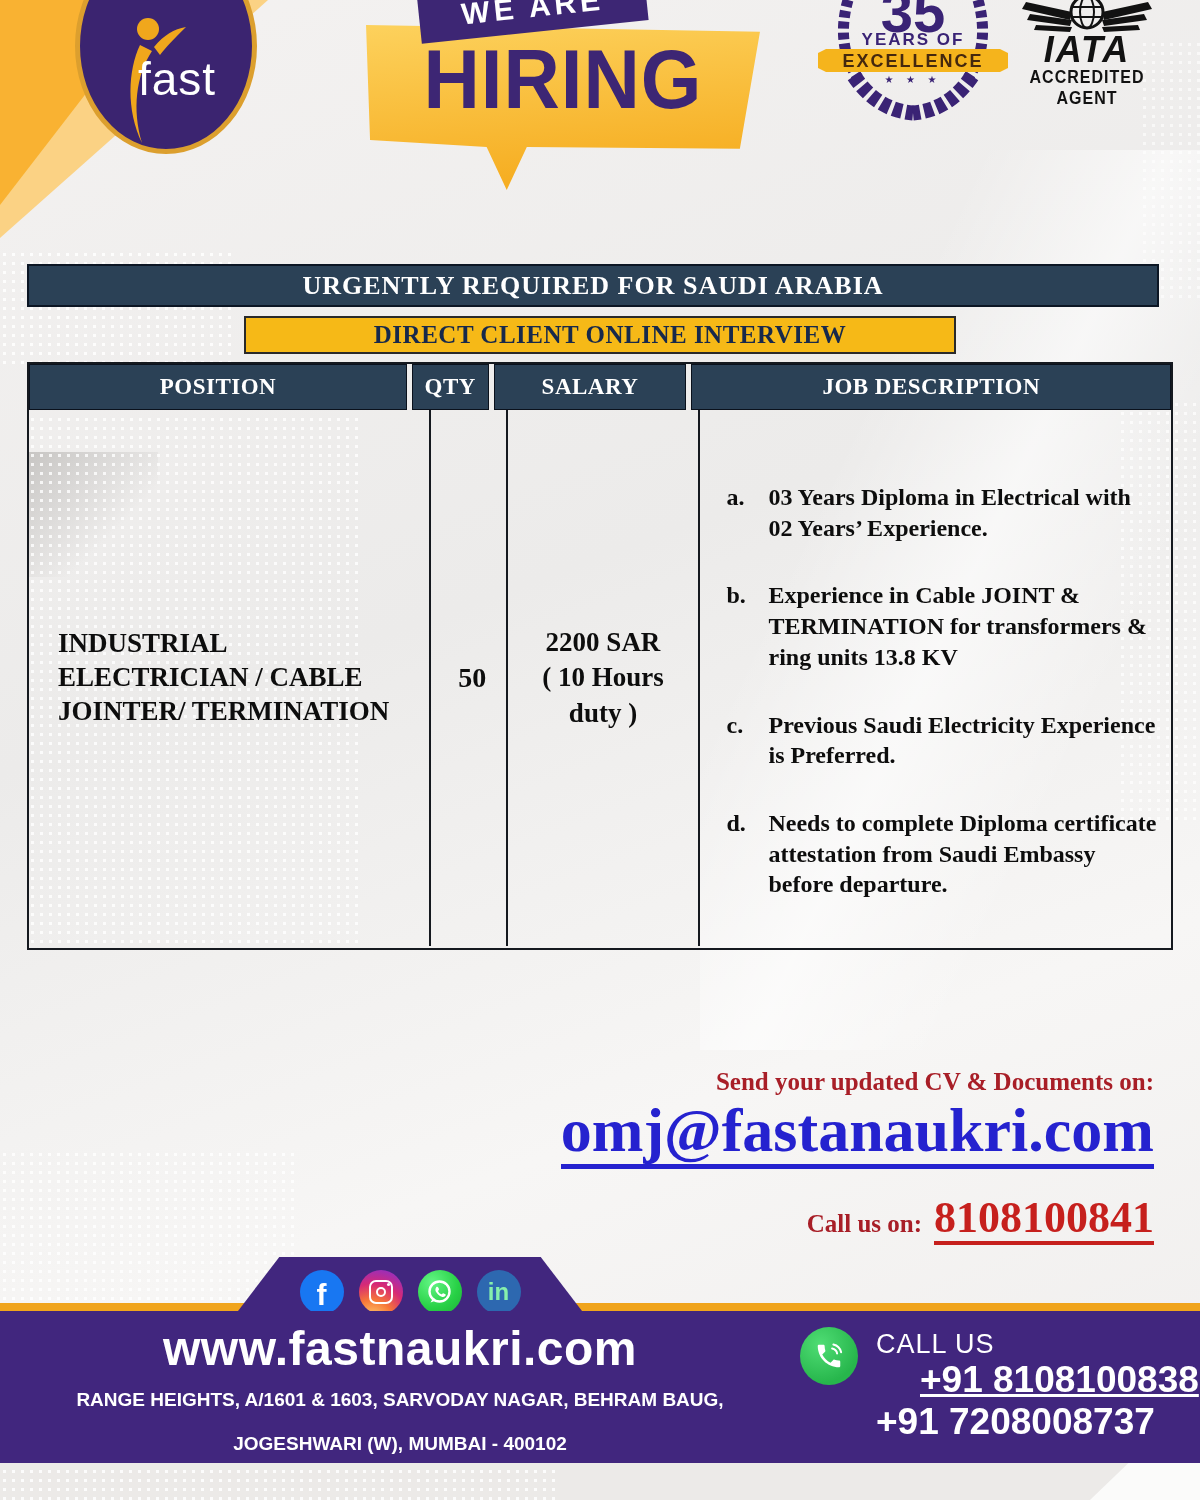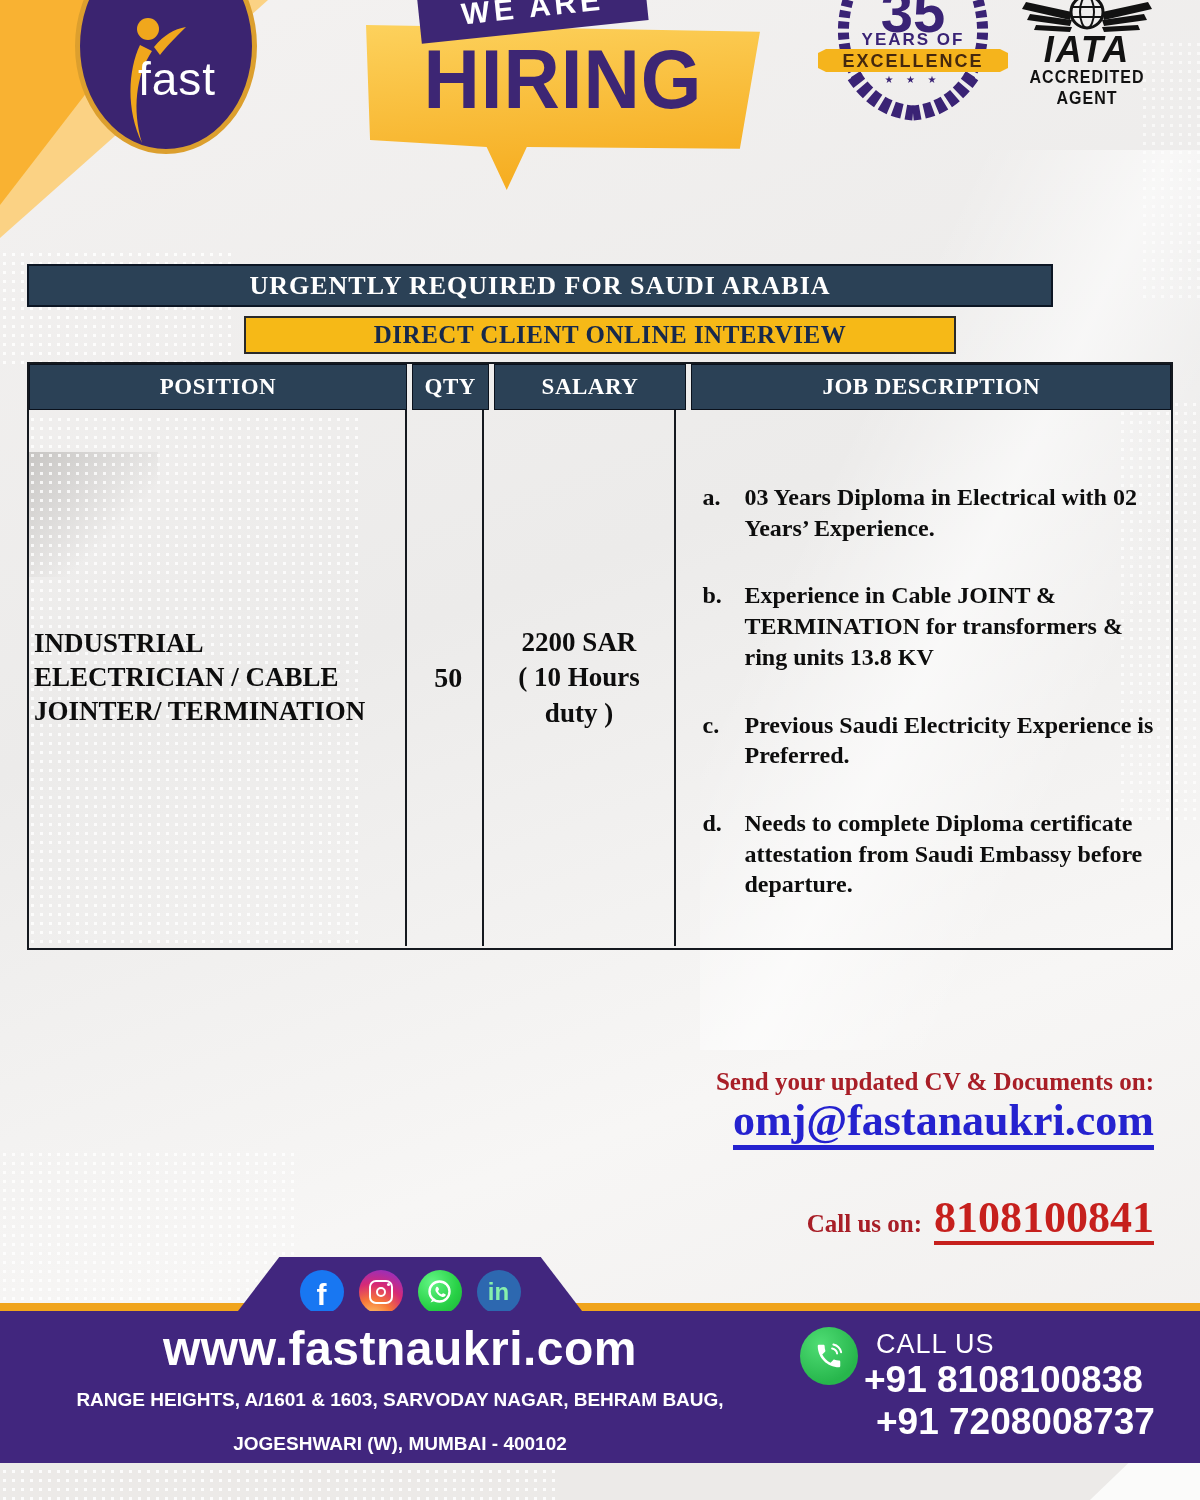--- a/index.html
+++ b/index.html
@@ -49,51 +49,51 @@
   #badge35 .stars{position:absolute;left:0;top:74px;width:100%;text-align:center;
     font-size:10px;letter-spacing:5px;color:#3a2375;z-index:2;}
 
   
   #iata{left:1012px;top:-4px;width:150px;height:108px;}
   #iata-sub{position:absolute;left:0;top:74px;width:100%;text-align:center;
     font-family:"Liberation Sans",sans-serif;font-weight:bold;font-size:16px;letter-spacing:1px;
     color:#121212;transform:scaleY(1.15);}
 
   
-  #banner-navy{left:27px;top:264px;width:1026px;height:43px;background:#2b4156;
+  #banner-navy{left:27px;top:264px;width:1132px;height:43px;background:#2b4156;
     border:2px solid #0c1624;box-sizing:border-box;display:flex;align-items:center;justify-content:center;}
   #banner-navy span{color:#fff;font-weight:bold;font-size:26px;letter-spacing:1px;}
   #banner-yellow{left:244px;top:316px;width:712px;height:38px;background:#f6b917;
     border:2px solid #2a2a2a;box-sizing:border-box;display:flex;align-items:center;justify-content:center;padding-left:20px;}
   #banner-yellow span{color:#17294b;font-weight:bold;font-size:25px;letter-spacing:.5px;}
 
   
   #tbl{left:27px;top:362px;width:1146px;height:588px;border:2px solid #15191f;box-sizing:border-box;}
   #tbl-head{display:flex;gap:5px;height:46px;}
   .th{background:#2b4156;border:1px solid #0a111c;box-sizing:border-box;color:#fff;
     font-weight:bold;font-size:23px;display:flex;align-items:center;justify-content:center;letter-spacing:.5px;}
   #tbl-body{display:flex;height:536px;}
   .td{box-sizing:border-box;}
   .c1{width:33.1%;}
   .c2{width:6.7%;}
   .c3{width:16.9%;}
   .c4{width:43.3%;}
   .td.c1,.td.c2,.td.c3{border-right:2px solid #15191f;}
   #td-position{display:flex;align-items:center;padding:0 10px 0 5px;
-    font-weight:bold;font-size:27px;line-height:1.25;color:#0d0d0d;}
+    font-weight:bold;font-size:27px;line-height:1.25;color:#0d0d0d;margin-left:24px;}
   #td-qty{display:flex;align-items:center;justify-content:center;font-weight:bold;font-size:28px;color:#0d0d0d;padding-left:8px;}
   #td-salary{display:flex;flex-direction:column;align-items:center;justify-content:center;
     font-weight:bold;font-size:27px;line-height:1.3;color:#0d0d0d;}
   #td-jd{padding:72px 14px 0 26px;}
   .jd-item{display:flex;margin-bottom:37px;font-weight:bold;font-size:24px;line-height:1.28;color:#0d0d0d;}
   .jd-label{min-width:42px;}
 
   
   #cv-line{top:1068px;right:46px;font-weight:bold;font-size:25px;color:#a81e27;}
-  #email{top:1098px;right:46px;font-weight:bold;font-size:44px;color:#2522cf;
+  #email{top:1098px;right:46px;font-weight:bold;font-size:62px;color:#2522cf;
     border-bottom:5px solid #2522cf;line-height:1.05;padding-bottom:1px;}
   #call-row{top:1196px;right:46px;display:flex;align-items:baseline;gap:12px;}
   #call-label{font-weight:bold;font-size:25px;color:#a81e27;}
   #call-phone{font-weight:bold;font-size:44px;color:#c6201d;border-bottom:4px solid #c6201d;line-height:1.02;}
 
   
   #yellow-line{left:0;top:1303px;width:1200px;height:8px;background:#f0a41c;}
   #social-tab{left:238px;top:1257px;width:344px;height:54px;background:#41267e;
     clip-path:polygon(12% 0,88% 0,100% 100%,0 100%);display:flex;justify-content:center;gap:15px;padding-top:0;
     box-sizing:border-box;align-items:flex-start;}
@@ -111,21 +111,21 @@
 
   #footer-body{left:0;top:1311px;width:1200px;height:152px;background:#41267e;color:#fff;
     font-family:"Liberation Sans",sans-serif;}
   #website{position:absolute;left:60px;top:10px;width:680px;text-align:center;
     font-weight:bold;font-size:48px;letter-spacing:.5px;}
   #addr1{position:absolute;left:60px;top:78px;width:680px;text-align:center;font-weight:bold;font-size:19px;}
   #addr2{position:absolute;left:60px;top:122px;width:680px;text-align:center;font-weight:bold;font-size:19px;}
   #phone-circle{position:absolute;left:800px;top:16px;width:58px;height:58px;border-radius:50%;
     background:radial-gradient(circle at 35% 30%,#4fdd74,#27b64c 70%);display:flex;align-items:center;justify-content:center;}
   #footer-callus{position:absolute;left:876px;top:18px;font-size:27px;letter-spacing:1px;}
-  #footer-phone1{position:absolute;left:864px;top:48px;font-weight:bold;font-size:37px;}
+  #footer-phone1{position:absolute;left:920px;top:48px;font-weight:bold;font-size:37px;text-decoration:underline;}
   #footer-phone2{position:absolute;left:876px;top:90px;font-weight:bold;font-size:37px;}
 
   #bottom-strip{left:0;top:1463px;width:1200px;height:37px;background:#eceae8;}
   #bottom-wedge{position:absolute;right:0;top:0;width:110px;height:37px;background:#fbfbfa;
     clip-path:polygon(100% 0,100% 100%,0 100%,35% 0);}
 </style>
 </head>
 <body>
 
 <div id="poster">

